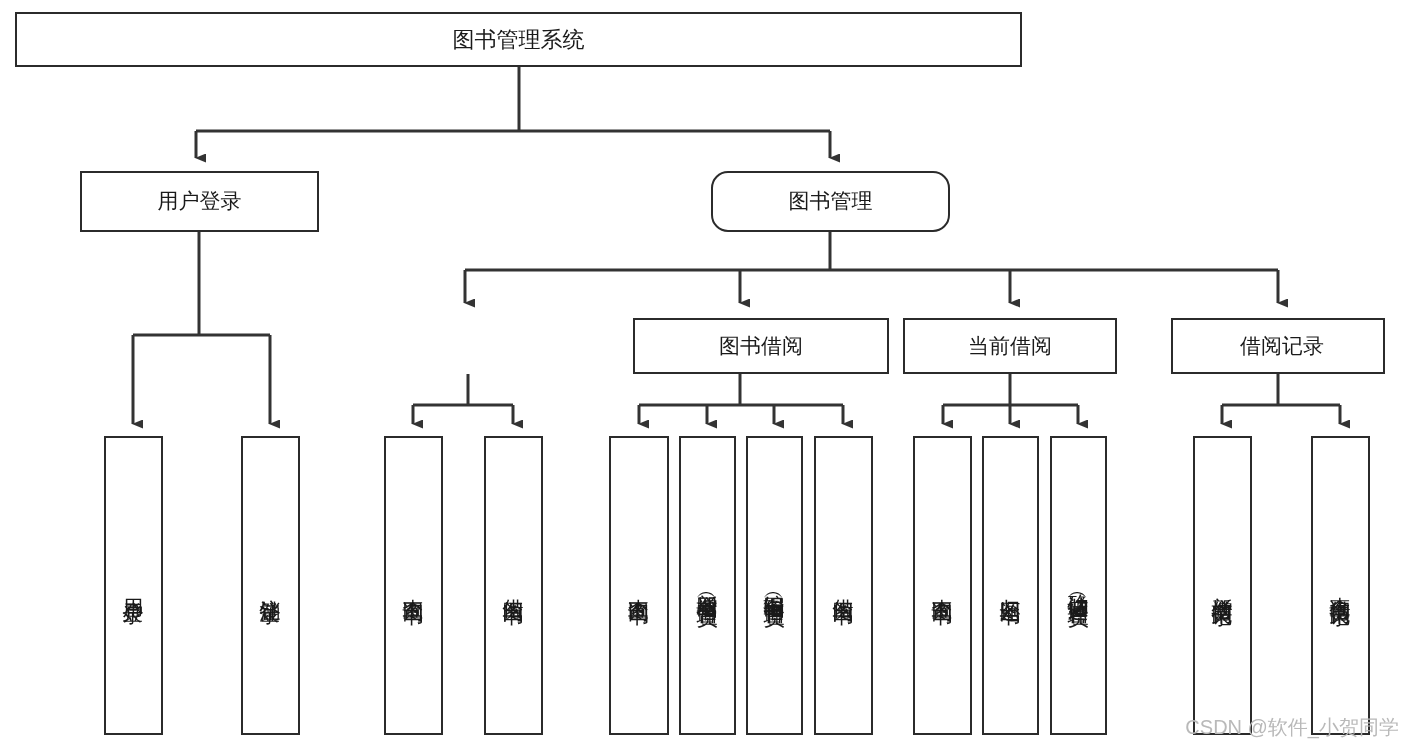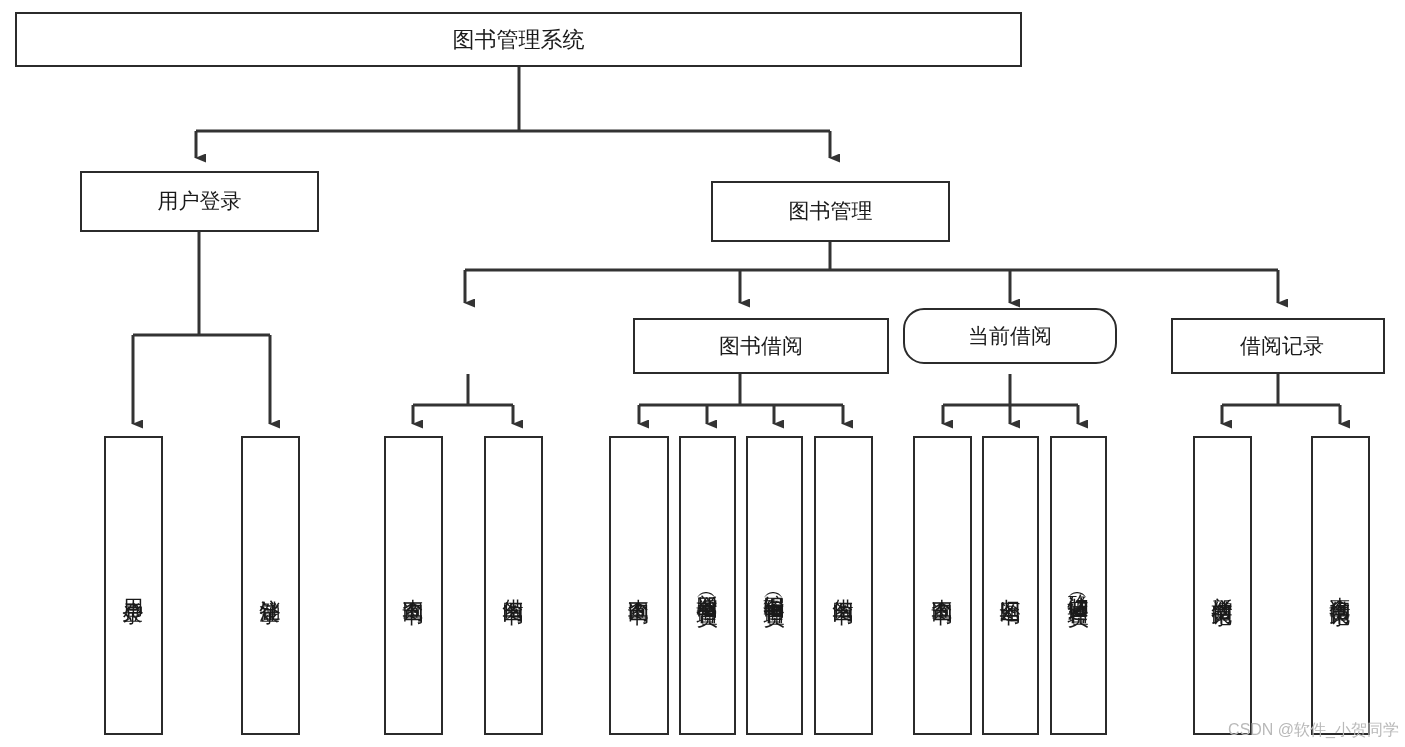--- a/index.html
+++ b/index.html
@@ -57,21 +57,21 @@
     writing-mode: vertical-rl;
     text-orientation: upright;
     font-size: 21px;
     letter-spacing: 2px;
     line-height: 1;
   }
   .watermark {
     position: absolute;
     right: 6px;
     bottom: 6px;
-    font-size: 16px;
+    font-size: 20px;
     color: #b9b9b9;
     z-index: 3;
     white-space: nowrap;
   }
 </style>
 </head>
 <body>
 
 <div id="diagram-root">
 
@@ -127,28 +127,28 @@
     </g>
   </svg>
 
   <div class="node h root" style="left:15px; top:12px; width:1007px; height:55px;">
     <span class="node-label">图书管理系统</span>
   </div>
 
   <div class="node h" style="left:80px; top:171px; width:239px; height:61px;">
     <span class="node-label">用户登录</span>
   </div>
-  <div class="node h" style="left:711px; top:181px; width:239px; height:61px;">
+  <div class="node h" style="left:711px; top:171px; width:239px; height:61px;border-radius:17px;">
     <span class="node-label">图书管理</span>
   </div>
 
   <div class="node h" style="left:633px; top:318px; width:256px; height:56px;">
     <span class="node-label">图书借阅</span>
   </div>
-  <div class="node h" style="left:903px; top:308px; width:214px; height:56px;border-radius:21px;">
+  <div class="node h" style="left:903px; top:318px; width:214px; height:56px;">
     <span class="node-label">当前借阅</span>
   </div>
   <div class="node h" style="left:1171px; top:318px; width:214px; height:56px;padding-left:8px;">
     <span class="node-label">借阅记录</span>
   </div>
 
   <div class="node v" style="left:104px; top:436px; width:59px; height:299px;">
     <span class="node-label">用户登录</span>
   </div>
   <div class="node v" style="left:241px; top:436px; width:59px; height:299px;">

